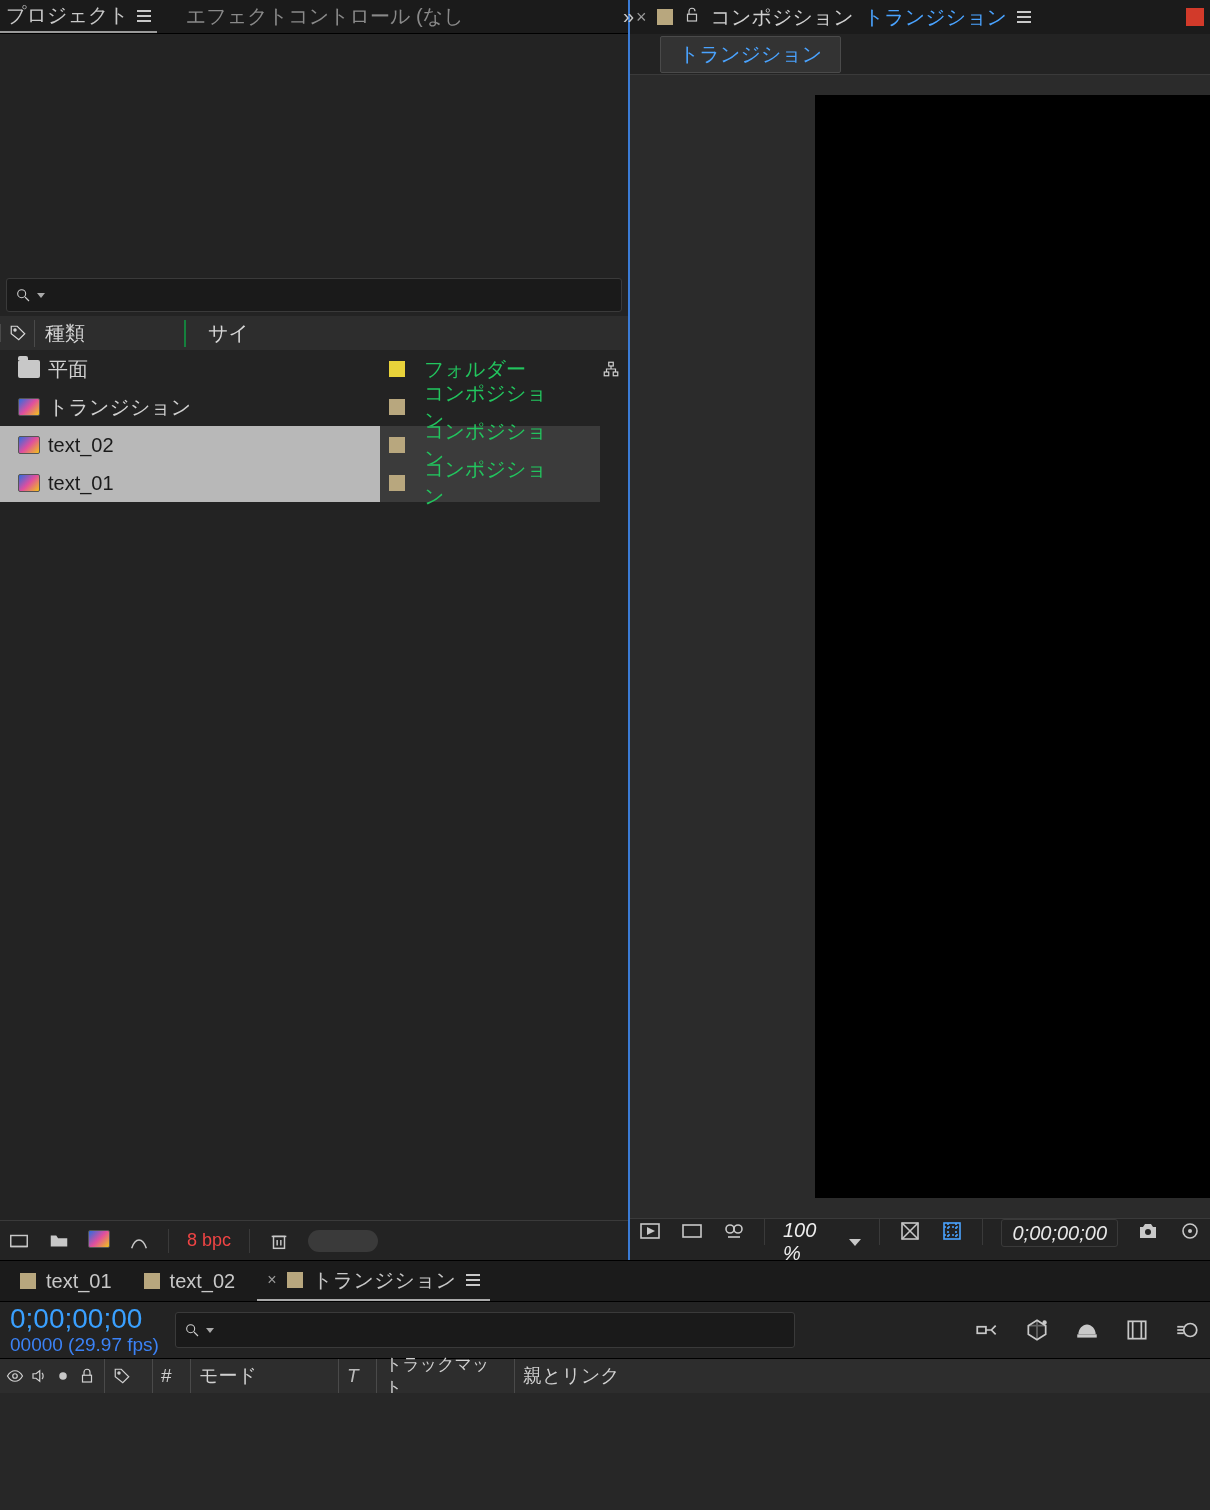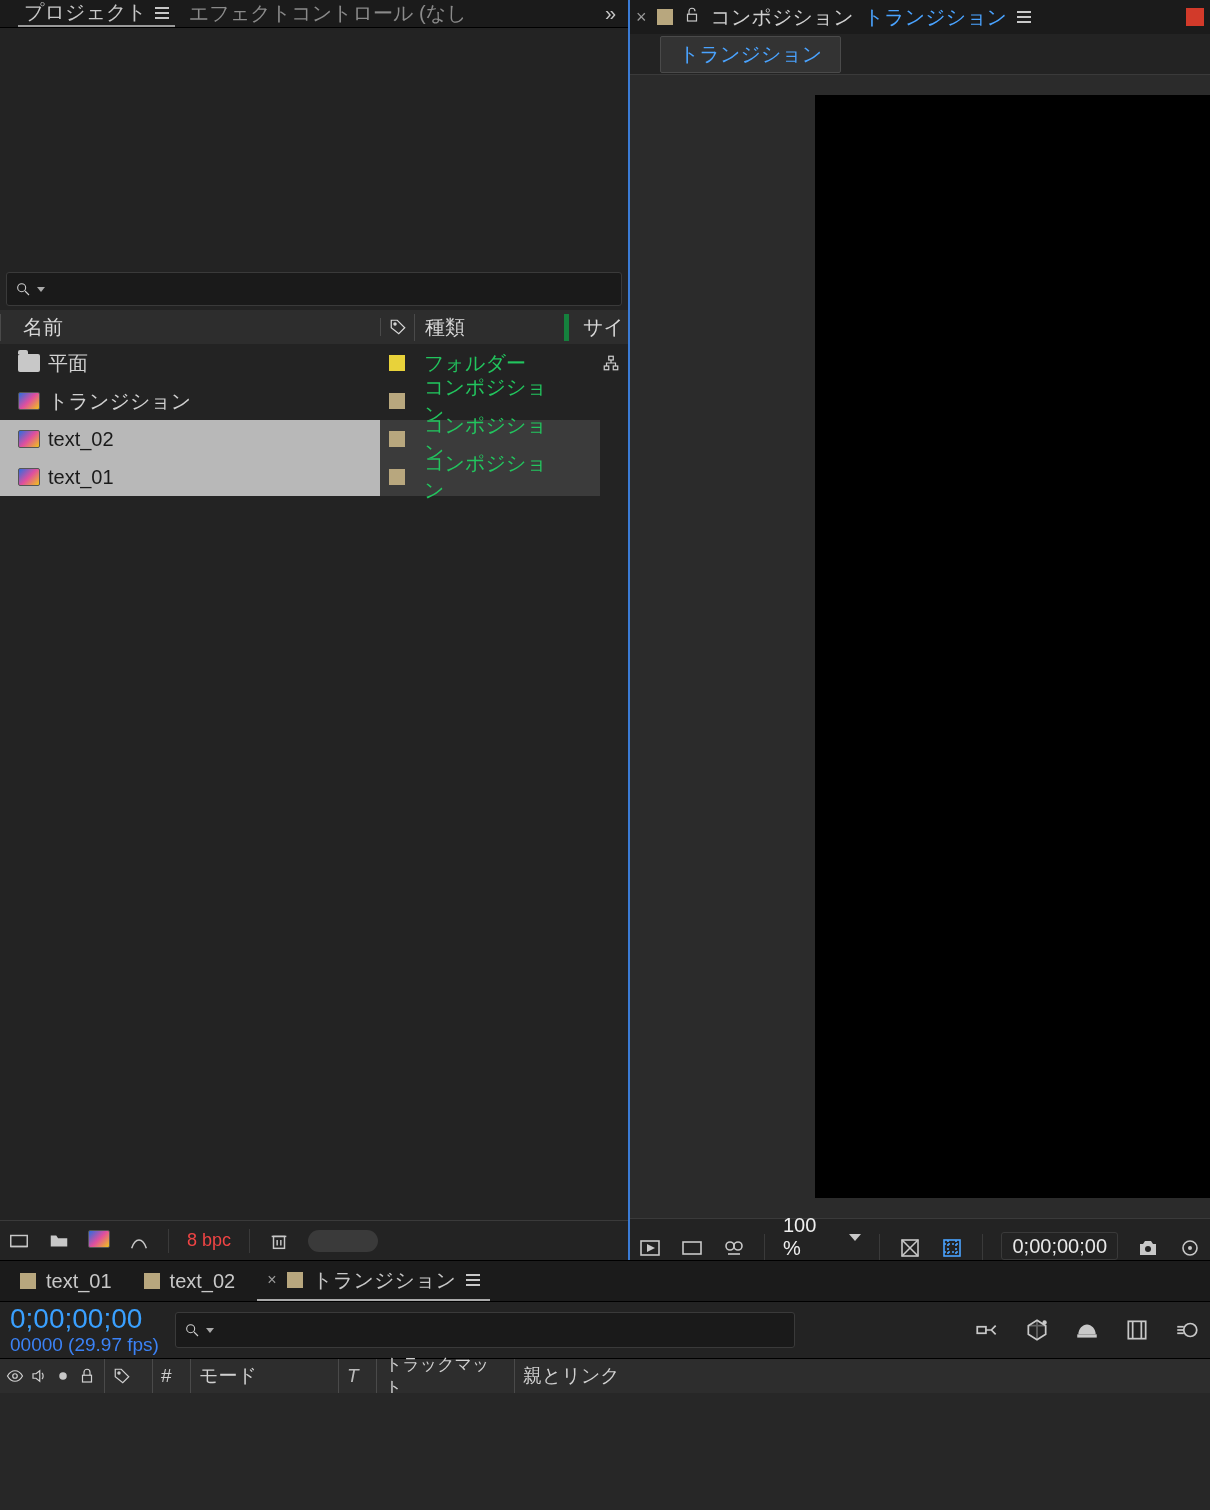--- a/index.html
+++ b/index.html
@@ -3,40 +3,40 @@
 <meta charset="utf-8">
 <style>
   * { margin: 0; padding: 0; box-sizing: border-box; font-family: "Hiragino Sans", "Meiryo", sans-serif; }
   body { background: #1e1e1e; color: #d0d0d0; width: 1210px; height: 1510px; overflow: hidden; position: relative; }
 
   
   .top-panels { display: flex; height: 1260px; }
 
   
   .project-panel { width: 630px; background: #232323; display: flex; flex-direction: column; border-right: 2px solid #3a7bd5; position: relative; }
-  .panel-tabs { display: flex; align-items: center; height: 28px; background: #1b1b1b; padding: 0 18px; gap: 8px; border-bottom: 1px solid #000; }
+  .panel-tabs { display: flex; align-items: center; height: 34px; background: #1b1b1b; padding: 0 0; gap: 23px; border-bottom: 1px solid #000; }
   .tab { display: flex; align-items: center; gap: 8px; padding: 0 6px; height: 100%; color: #c8c8c8; font-size: 20px; white-space: nowrap; cursor: default; }
   .tab.active { border-bottom: 2px solid #9a9a9a; }
   .tab.dim { color: #8a8a8a; }
   .hamburger-icon { display: inline-flex; flex-direction: column; gap: 3px; }
   .hamburger-icon span { display: block; width: 14px; height: 2px; background: #c8c8c8; }
   .chevrons-icon { color: #c8c8c8; font-size: 20px; margin-left: auto; letter-spacing: -6px; }
 
   .project-body { flex: 1; display: flex; flex-direction: column; }
   .project-header-space { height: 240px; }
 
   .search-row { padding: 4px 6px; }
   .search-box { display: flex; align-items: center; background: #1a1a1a; border: 1px solid #3a3a3a; border-radius: 3px; height: 34px; padding: 0 8px; gap: 6px; }
   .search-box svg { width: 16px; height: 16px; }
 
   .column-headers { display: flex; align-items: center; height: 34px; background: #2d2d2d; font-size: 20px; color: #d8d8d8; }
   .col-name { width: 380px; padding-left: 22px; border-left: 1px solid #4a4a4a; }
   .col-tag { width: 34px; display: flex; align-items: center; justify-content: center; border-left: 1px solid #4a4a4a; }
   .col-type { width: 150px; padding-left: 10px; border-left: 1px solid #4a4a4a; }
-  .col-size { flex: 1; padding-left: 14px; border-left: 5px solid #15803d; }
+  .col-size { flex: 1; padding-left: 22px; border-left: 2px solid #15803d; }
 
   .project-rows { flex: 1; background: #232323; overflow: hidden; }
   .prow { display: flex; height: 38px; font-size: 20px; }
   .prow .cell-name { width: 380px; display: flex; align-items: center; gap: 8px; padding-left: 18px; }
   .prow .cell-tag  { width: 34px; display: flex; align-items: center; justify-content: center; }
   .prow .cell-type { width: 150px; padding-left: 10px; color: #22c55e; }
   .prow .cell-flow { flex: 1; display: flex; align-items: center; justify-content: flex-end; padding-right: 8px; }
   .prow.selected .cell-name { background: #b8b8b8; color: #1a1a1a; }
   .prow.selected .cell-type-wrap { background: #3b3b3b; }
   .cell-type-wrap { display: flex; align-items: center; width: 220px; height: 100%; }
@@ -62,21 +62,21 @@
   .comp-label { font-size: 20px; color: #d0d0d0; }
   .comp-name-link { color: #4aa3ff; font-size: 20px; }
   .red-indicator { width: 18px; height: 18px; background: #d23a2a; margin-left: auto; }
 
   .breadcrumb-row { height: 40px; display: flex; align-items: center; padding-left: 30px; }
   .breadcrumb-chip { background: #333; border: 1px solid #4a4a4a; padding: 4px 18px; font-size: 20px; color: #4aa3ff; border-radius: 2px; }
 
   .viewer-canvas-wrap { flex: 1; position: relative; background: #2b2b2b; border-top: 1px solid #3a3a3a; overflow: hidden; }
   .viewer-canvas { position: absolute; top: 20px; left: 185px; right: 0; bottom: 20px; background: #000; }
 
-  .viewer-footer { height: 42px; background: #232323; border-top: 1px solid #3a3a3a; display: flex; align-items: flex-end; padding: 0 8px; gap: 18px; }
+  .viewer-footer { height: 42px; background: #232323; border-top: 1px solid #3a3a3a; display: flex; align-items: flex-start; padding: 0 8px; gap: 18px; font-style: italic; }
   .viewer-footer .sep { width: 1px; height: 26px; background: #3a3a3a; }
   .zoom-select { display: flex; align-items: center; gap: 10px; color: #eee; font-size: 20px; }
   .chev-down { width: 0; height: 0; border-left: 6px solid transparent; border-right: 6px solid transparent; border-top: 7px solid #c8c8c8; }
   .time-display-small { color: #e8e8e8; font-size: 20px; padding: 0 10px; border: 1px solid #3a3a3a; border-radius: 3px; height: 28px; display: flex; align-items: center; }
   .vficon { color: #c8c8c8; }
   .vficon svg { width: 24px; height: 24px; display: block; }
   .vficon.active { color: #4aa3ff; }
   .mask-toggle.active svg path, .mask-toggle.active svg rect { stroke: #4aa3ff; }
 
   
@@ -141,21 +141,20 @@
         <div class="search-box">
           <svg class="icon-svg" viewBox="0 0 24 24">
               <circle cx="10" cy="10" r="6"></circle>
               <line x1="15" y1="15" x2="21" y2="21"></line>
             </svg>
           <span style="width:0;height:0;border-left:4px solid transparent;border-right:4px solid transparent;border-top:5px solid #aaa"></span>
         </div>
       </div>
 
       <div class="column-headers">
-        <div class="col-name">名前</div>
         <div class="col-tag">
           <svg class="icon-svg" viewBox="0 0 24 24" width="18" height="18">
               <path d="M3 3h8l10 10-8 8L3 13z"></path>
               <circle cx="8" cy="8" r="1.5" fill="currentColor"></circle>
             </svg>
         </div>
         <div class="col-type">種類</div>
         <div class="col-size">サイ</div>
       </div>
 

